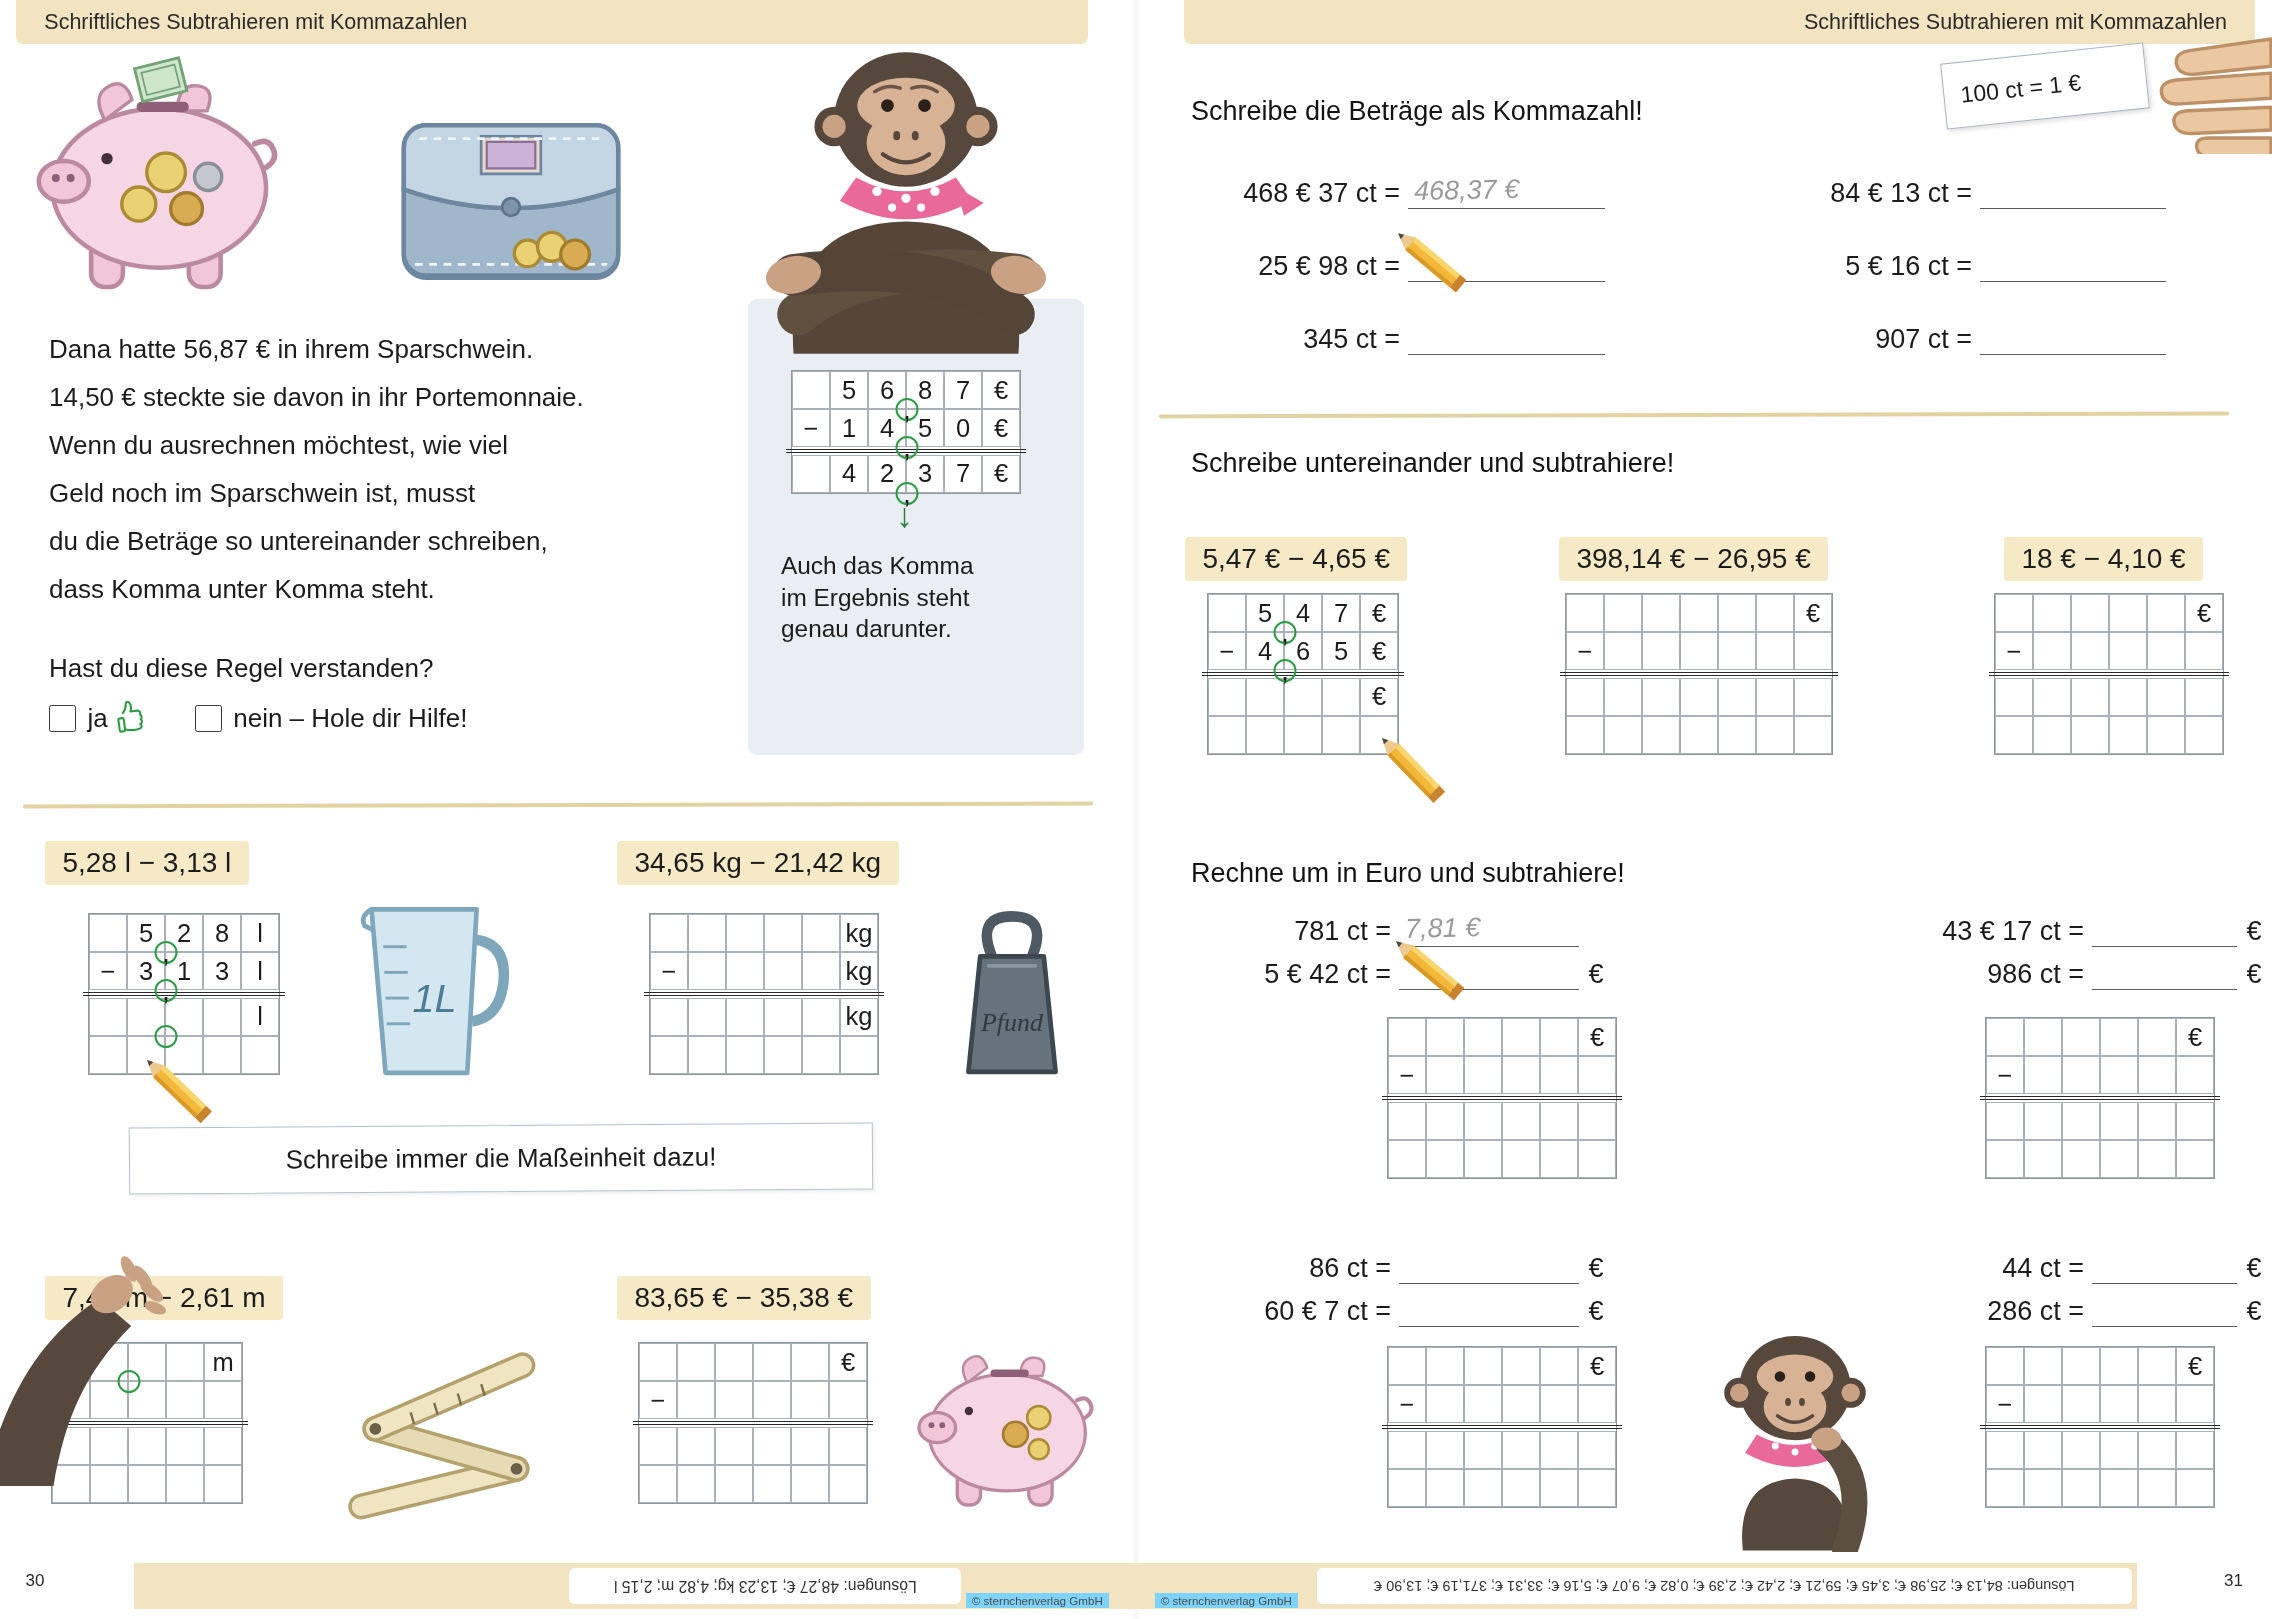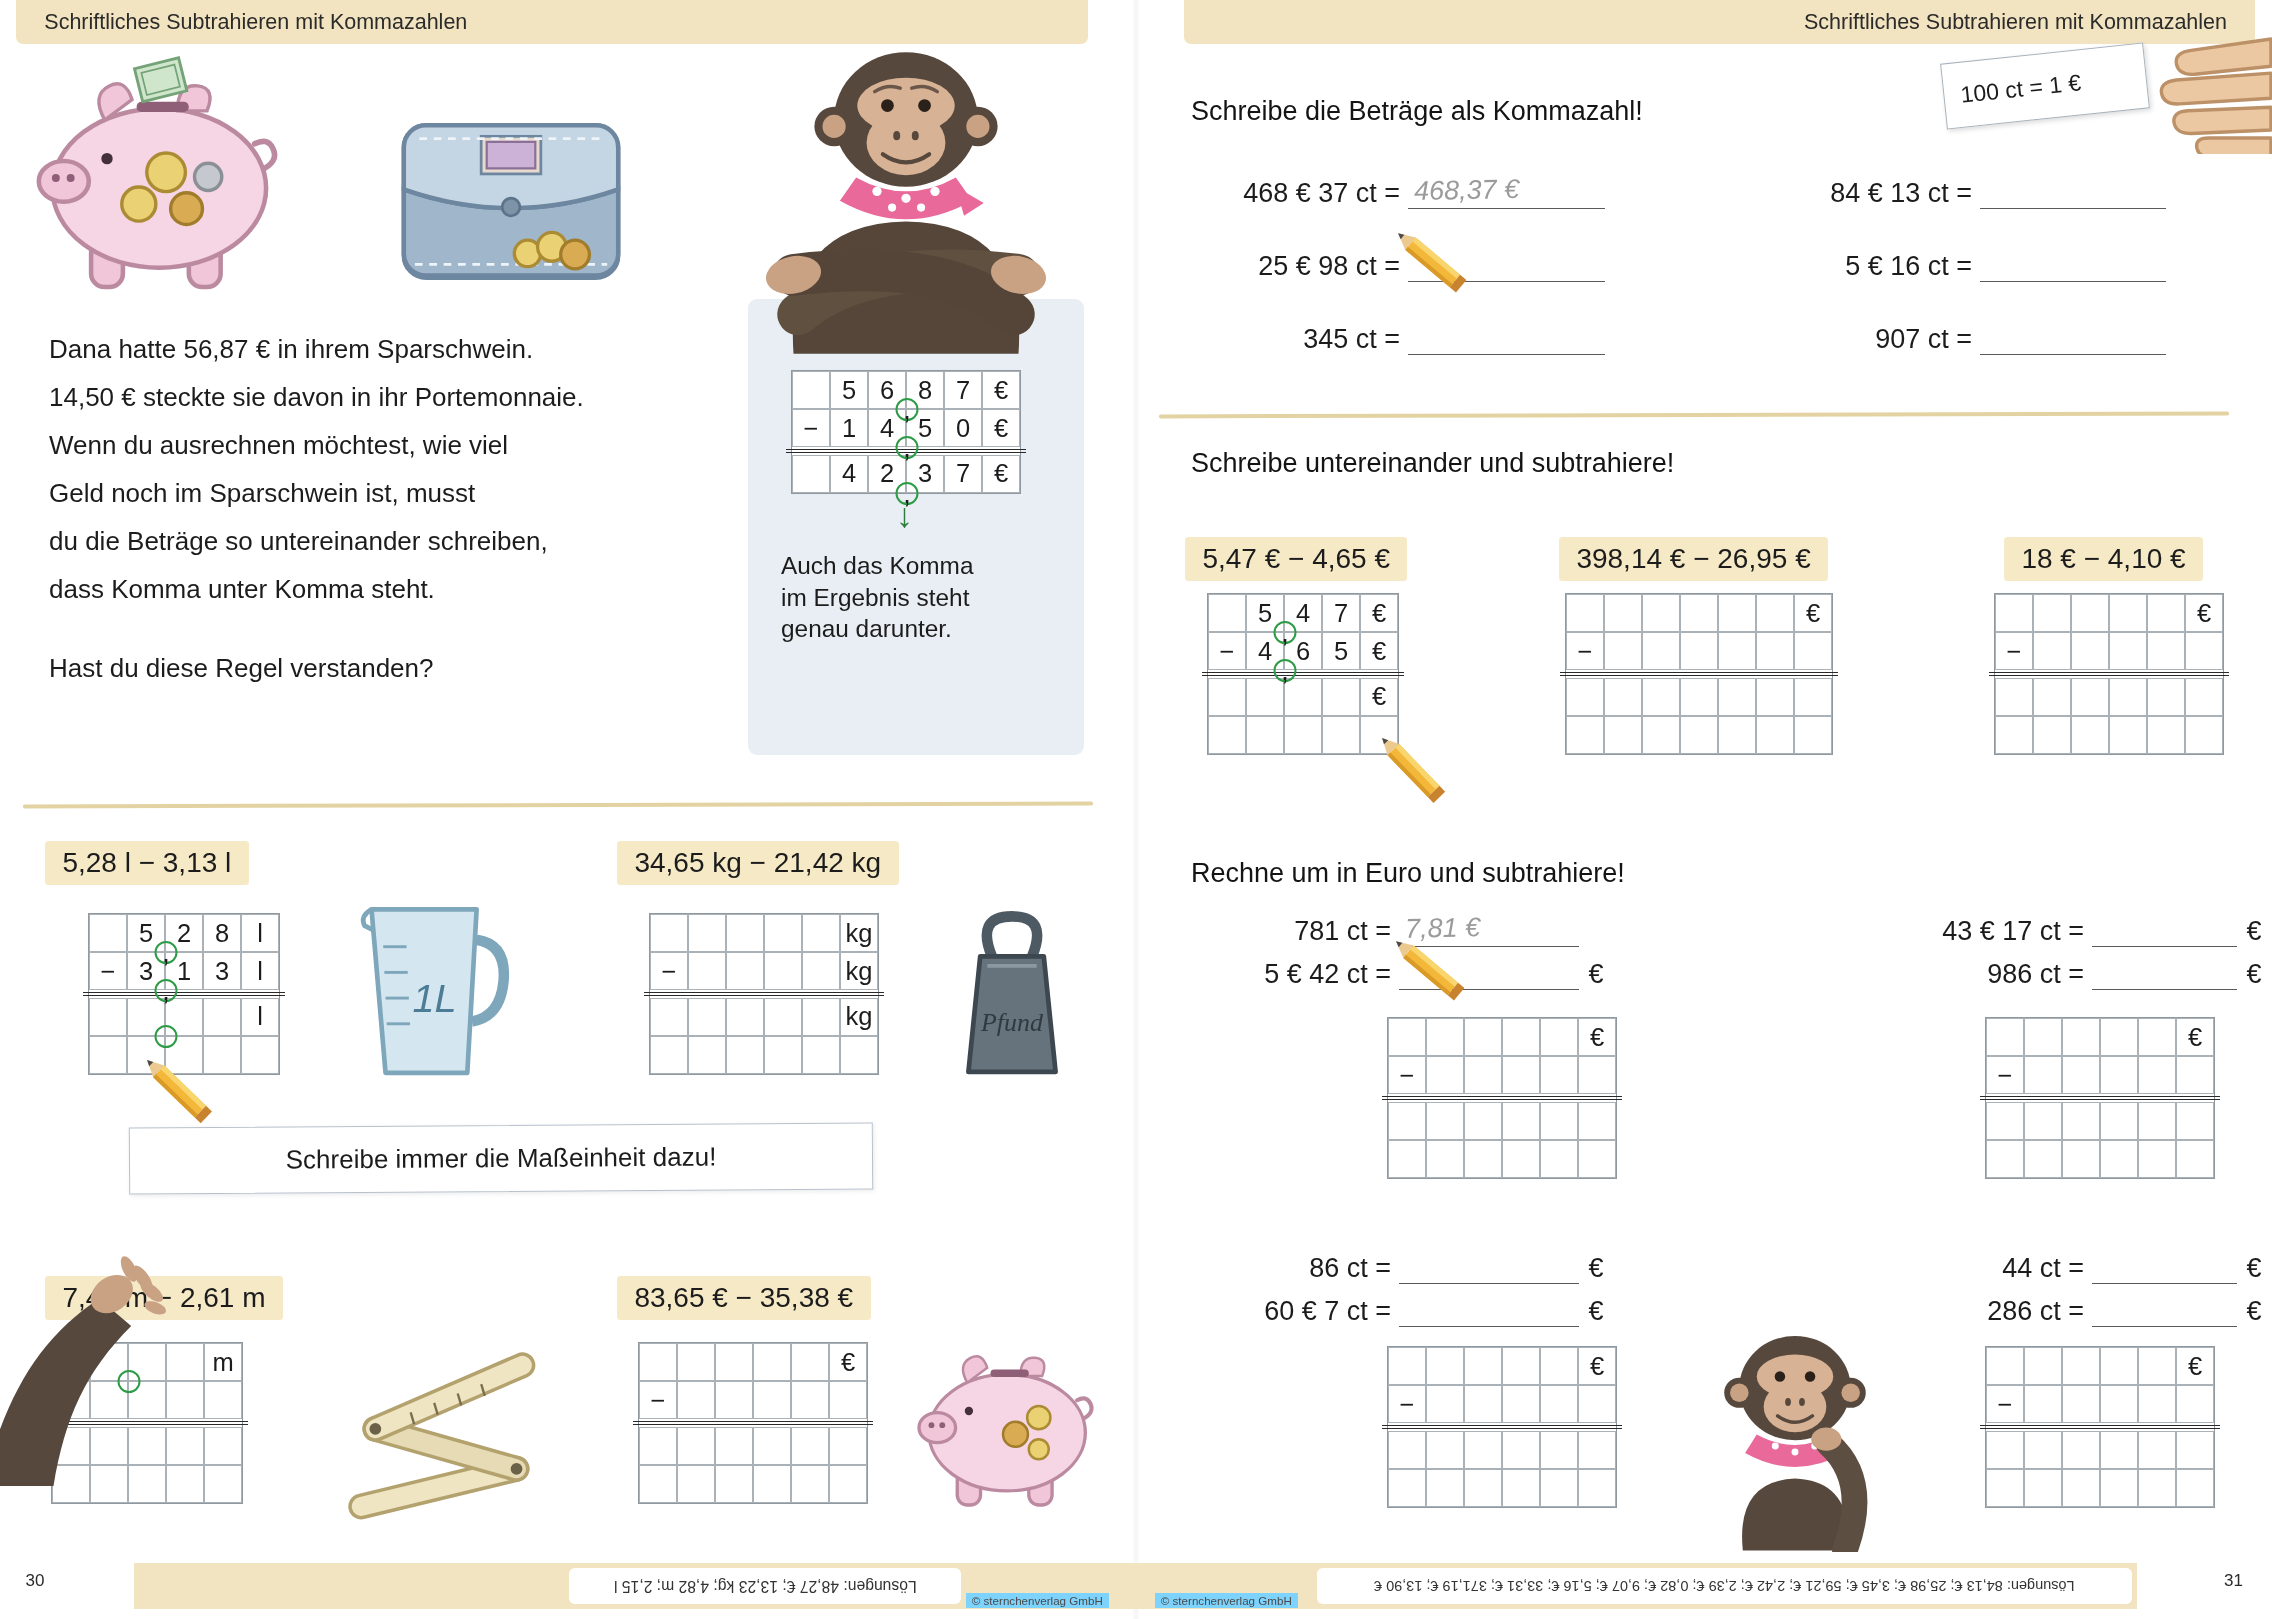--- a/index.html
+++ b/index.html
@@ -245,20 +245,34 @@
 genau darunter.</div>
 
     <div id="intro" class="preline">Dana hatte 56,87 € in ihrem Sparschwein.
 14,50 € steckte sie davon in ihr Portemonnaie.
 Wenn du ausrechnen möchtest, wie viel
 Geld noch im Sparschwein ist, musst
 du die Beträge so untereinander schreiben,
 dass Komma unter Komma steht.</div>
     <div id="question">Hast du diese Regel verstanden?</div>
 
+    <div id="cb-row">
+      <span class="cb"></span>
+      <span class="cb-label">ja</span>
+      <span id="thumb">
+        <svg viewBox="0 0 60 60">
+          <g fill="none" stroke="#2e9c47" stroke-width="3.5" stroke-linecap="round" stroke-linejoin="round">
+            <rect x="7" y="28" width="9" height="22" rx="2"></rect>
+            <path d="M16 47 c8 4 20 4 25 2 c4 -2 4 -5 1 -7 c4 -1 5 -5 2 -8 c3 -2 3 -6 0 -8 c2 -3 0 -7 -4 -7 l-11 0 c2 -5 3 -11 0 -15 c-2 -3 -6 -2 -6 1 c-1 7 -4 12 -7 15"></path>
+          </g>
+        </svg>
+      </span>
+      <span class="cb" id="cb2"></span>
+      <span class="cb-label">nein – Hole dir Hilfe!</span>
+    </div>
 
     <div class="tan-line" id="divider-l"></div>
 
     <div class="ex-label" id="exl1">5,28 l − 3,13 l</div>
     <div class="ex-label" id="exl2">34,65 kg − 21,42 kg</div>
     <div class="grid" id="lg1">
         <div class="grow">
           <div class="gcell"></div>
           <div class="gcell">5</div>
           <div class="gcell">2</div>

